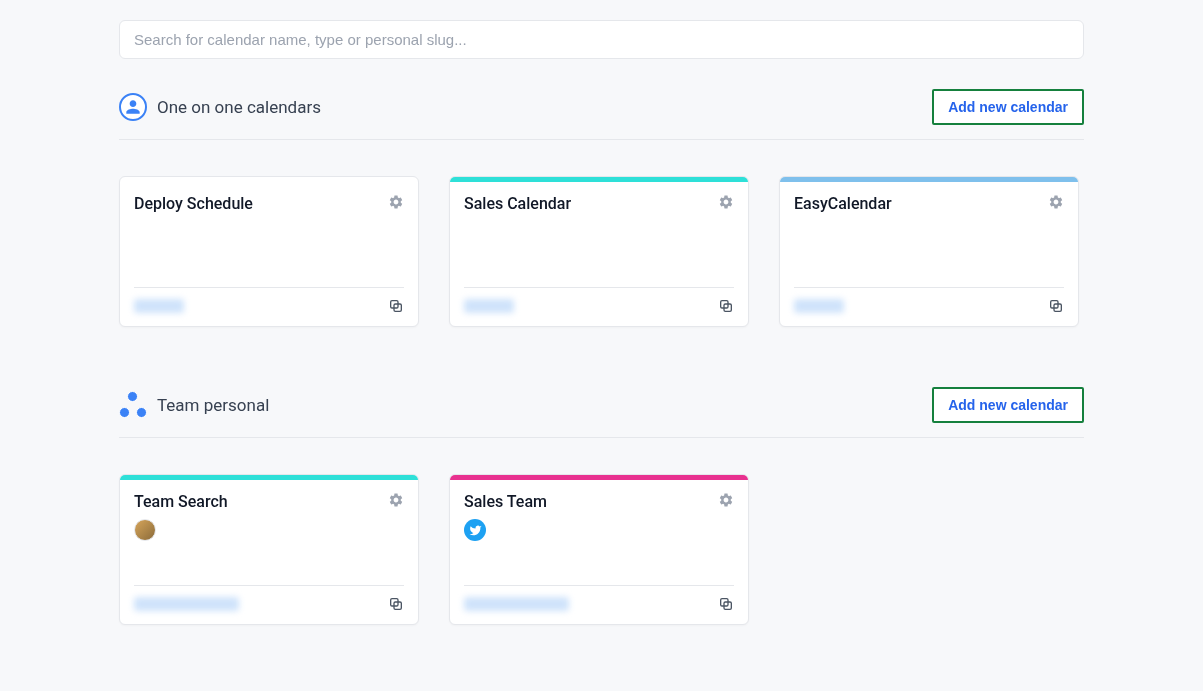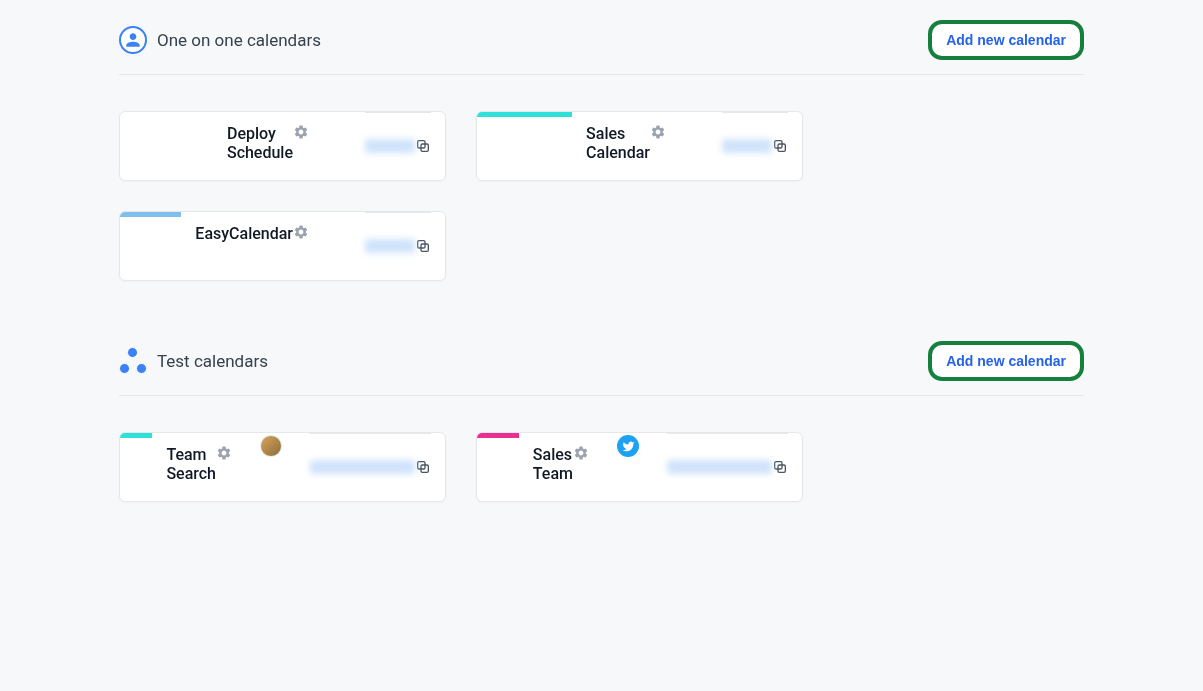--- a/index.html
+++ b/index.html
@@ -77,42 +77,42 @@
     .team-dot.d1 { top: 0; left: 8px; }
     .team-dot.d2 { bottom: 1px; left: 0; }
     .team-dot.d3 { bottom: 1px; right: 0; }
     .section-title {
       font-size: 17px;
       font-weight: 400;
       color: #374151;
     }
     .add-btn {
       background: #fff;
-      border: 4px solid #15803d;
+      border: 2px solid #15803d;
       color: #2563eb;
       font-size: 14px;
       font-weight: 600;
       padding: 8px 14px;
-      border-radius: 14px;
+      border-radius: 2px;
       cursor: pointer;
     }
     .cards-grid {
       display: flex;
       flex-wrap: wrap;
       gap: 30px;
       margin-bottom: 60px;
     }
     .card {
-      width: 327px;
+      width: 300px;
       background: #fff;
       border: 1px solid #e5e7eb;
       border-radius: 6px;
       overflow: hidden;
       display: flex;
-      flex-direction: row;
+      flex-direction: column;
       box-shadow: 0 1px 2px rgba(0,0,0,0.03);
     }
     .card-stripe {
       height: 5px;
       width: 100%;
     }
     .card-header {
       display: flex;
       justify-content: space-between;
       align-items: flex-start;
@@ -194,20 +194,23 @@
     .copy-btn svg {
       width: 16px;
       height: 16px;
     }
   </style>
 </head>
 <body>
 
 <div class="container">
 
+  <div class="search-wrap">
+    <input type="text" class="search-input" placeholder="Search for calendar name, type or personal slug..." style="">
+  </div>
 
   <div class="section-header">
     <div class="section-left">
       <div class="section-icon-single">
         <svg viewBox="0 0 24 24" fill="currentColor">
             <path d="M12 12c2.21 0 4-1.79 4-4s-1.79-4-4-4-4 1.79-4 4 1.79 4 4 4zm0 2c-2.67 0-8 1.34-8 4v2h16v-2c0-2.66-5.33-4-8-4z"></path>
           </svg>
       </div>
       <div class="section-title">One on one calendars</div>
     </div>
@@ -284,21 +287,21 @@
 
   </div>
 
   <div class="section-header">
     <div class="section-left">
       <div class="section-icon-team">
         <div class="team-dot d1"></div>
         <div class="team-dot d2"></div>
         <div class="team-dot d3"></div>
       </div>
-      <div class="section-title">Test calendars</div>
+      <div class="section-title">Team personal</div>
     </div>
     <button class="add-btn">Add new calendar</button>
   </div>
 
   <div class="cards-grid">
 
     <div class="card">
       <div class="card-stripe" style="background:#2ee0d8"></div>
       <div class="card-header">
         <div class="card-title">Team Search</div>

